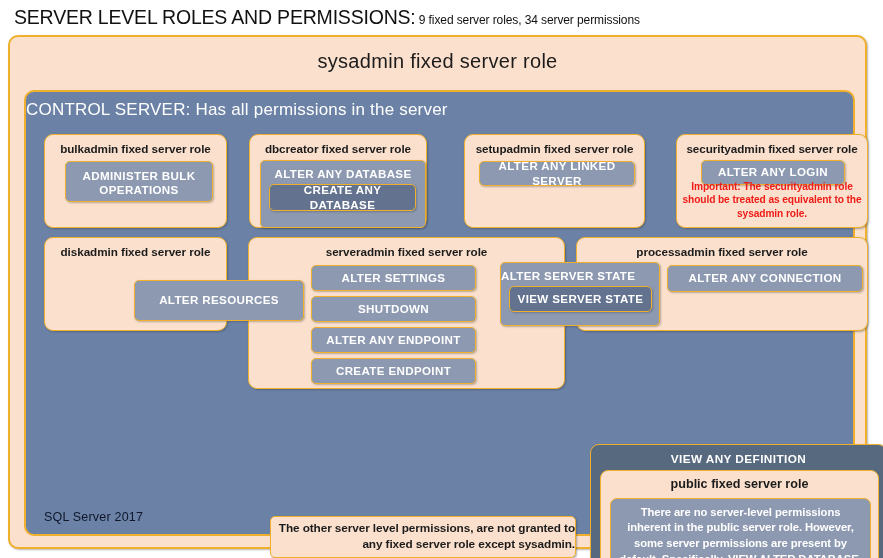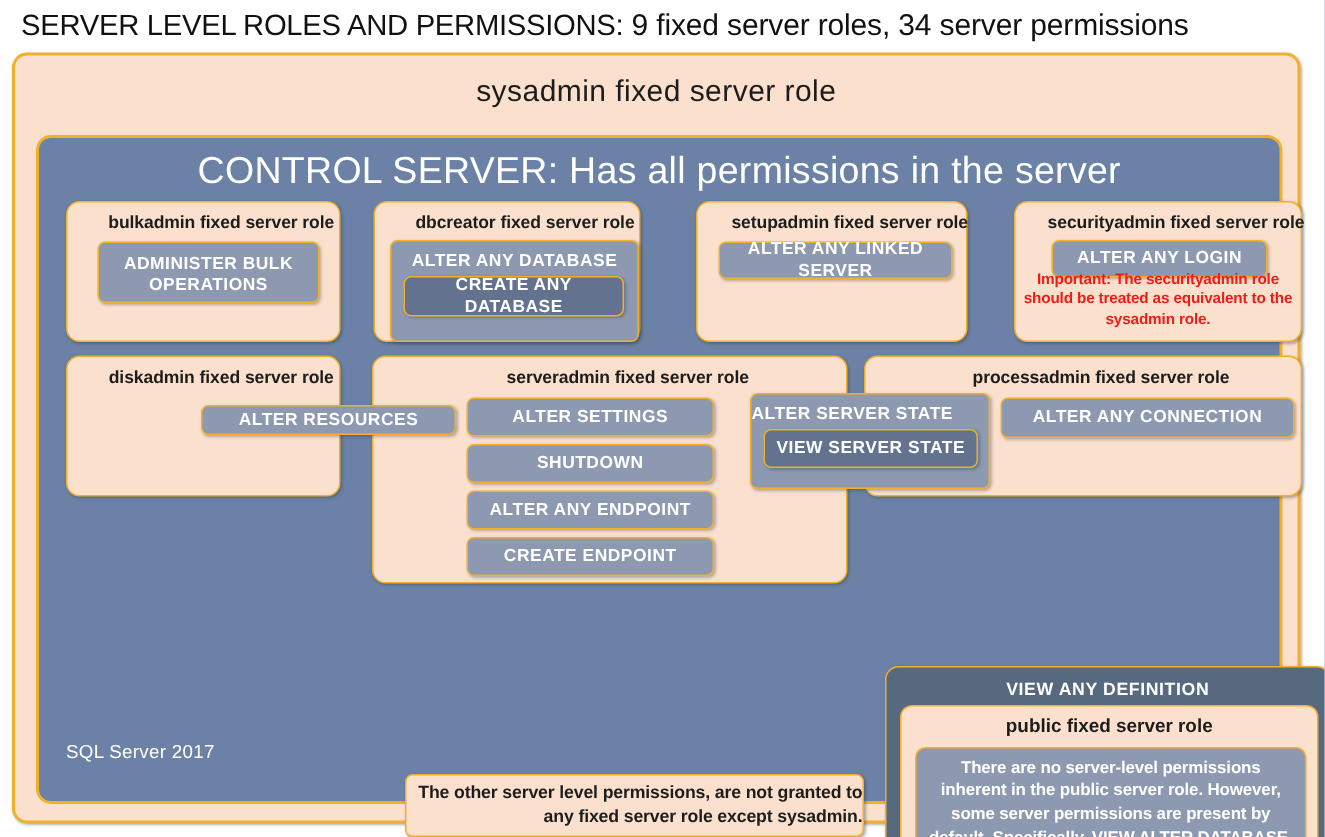--- a/index.html
+++ b/index.html
@@ -23,21 +23,21 @@
     width: 860px;
     height: 26px;
     white-space: nowrap;
   }
   #title-strong {
     font-size: 19.5px;
     color: #111111;
     letter-spacing: -0.2px;
   }
   #title-rest {
-    font-size: 20px;
+    font-size: 12px;
     color: #111111;
     letter-spacing: -0.1px;
   }
 
   
   #sysadmin-shell {
     position: absolute;
     left: 8px;
     top: 35px;
     width: 859px;
@@ -70,31 +70,31 @@
     background: #6b82a6;
     border: 2px solid #f0b02c;
     border-radius: 10px;
     box-sizing: border-box;
   }
   #control-server-label {
     position: absolute;
     left: 0;
     top: 8px;
     width: 100%;
-    text-align: center;
-    font-size: 25px;
+    text-align: left;
+    font-size: 17px;
     color: #ffffff;
     letter-spacing: 0.2px;
   }
   #sql-version {
     position: absolute;
     left: 18px;
-    bottom: 26px;
+    bottom: 10px;
     font-size: 12.5px;
-    color: #ffffff;
+    color: #0f172a;
     letter-spacing: 0.2px;
   }
 
   
   .role-card {
     position: absolute;
     background: #fbe0cd;
     border: 1.6px solid #f0b02c;
     border-radius: 9px;
     box-sizing: border-box;
@@ -103,21 +103,20 @@
   .role-title {
     position: absolute;
     left: 0;
     top: 7px;
     width: 100%;
     text-align: center;
     font-size: 11.7px;
     font-weight: bold;
     color: #1c1c1c;
     letter-spacing: -0.05px;
-    margin-left: 12px;
   }
 
   
   .perm {
     position: absolute;
     background: #8c99b0;
     border: 1.4px solid #f0b02c;
     border-radius: 5px;
     box-sizing: border-box;
     color: #ffffff;
@@ -285,21 +284,21 @@
     </div>
 
     <div class="role-card" style="left:222px; top:145px; width:317px; height:152px;">
       <div class="role-title">serveradmin fixed server role</div>
       <div class="perm" style="left:62px; top:27px; width:165px; height:26px;">ALTER SETTINGS</div>
       <div class="perm" style="left:62px; top:58px; width:165px; height:26px;">SHUTDOWN</div>
       <div class="perm" style="left:62px; top:89px; width:165px; height:26px;">ALTER ANY ENDPOINT</div>
       <div class="perm" style="left:62px; top:120px; width:165px; height:26px;">CREATE  ENDPOINT</div>
     </div>
 
-    <div class="perm" style="left:108px; top:178px; width:170px; height:20px;">ALTER RESOURCES</div>
+    <div class="perm" style="left:108px; top:188px; width:170px; height:41px;">ALTER RESOURCES</div>
 
     <div class="role-card" style="left:550px; top:145px; width:292px; height:94px;">
       <div class="role-title">processadmin fixed server role</div>
       <div class="perm" style="left:90px; top:27px; width:196px; height:27px;">ALTER ANY CONNECTION</div>
     </div>
 
     <div class="perm nested-host" style="left:474px; top:170px; width:160px; height:64px;">
       <span style="width:100%; text-align:left;">ALTER SERVER STATE</span>
     </div>
     <div class="perm dark" style="left:483px; top:194px; width:143px; height:26px;text-align:right;">VIEW SERVER STATE</div>

